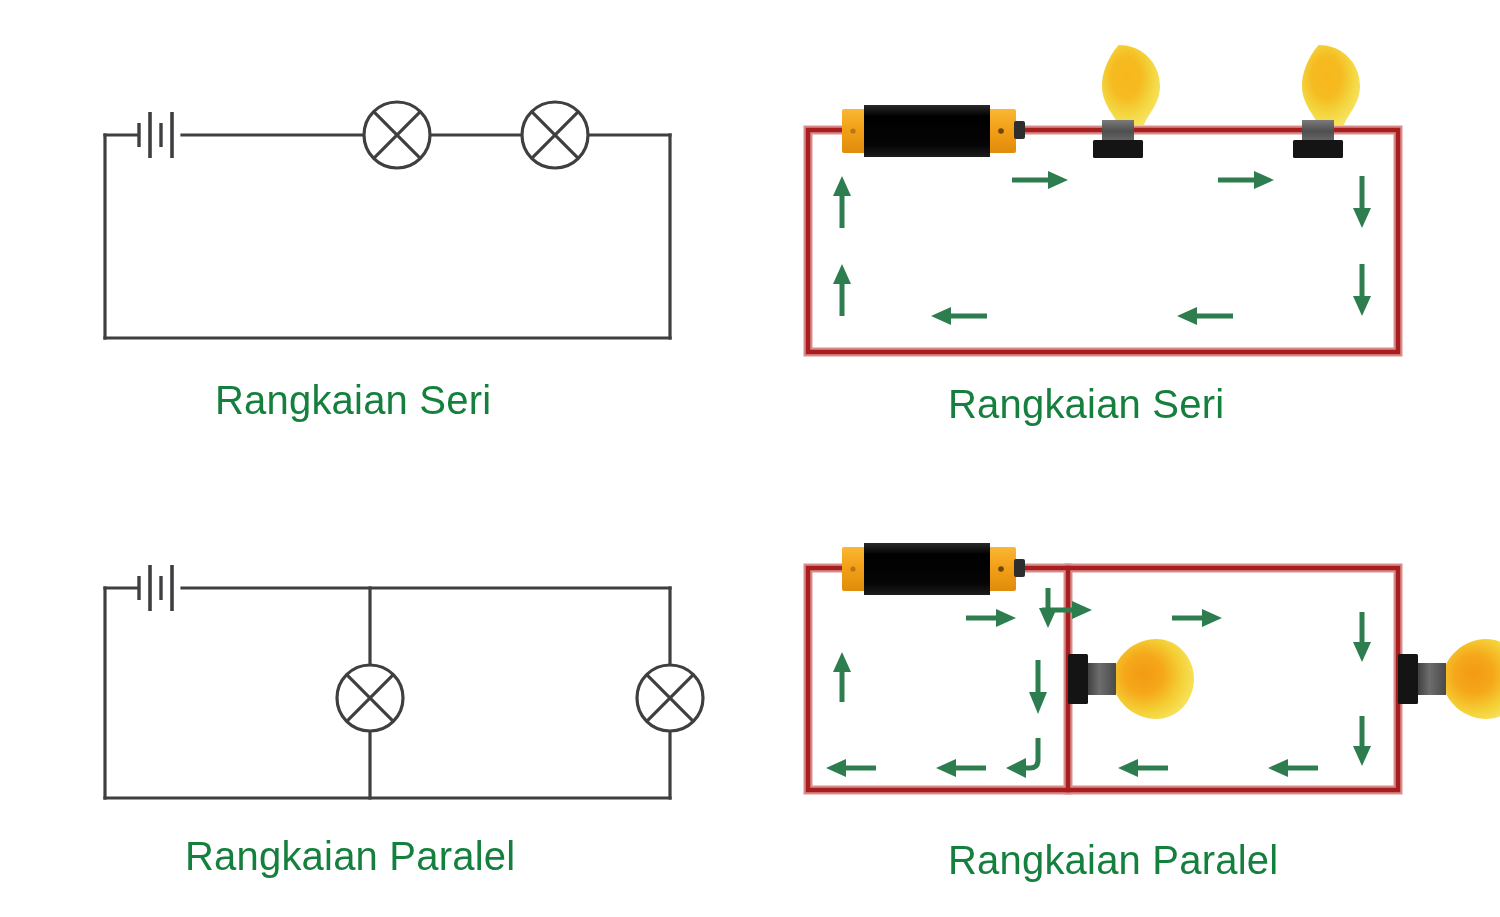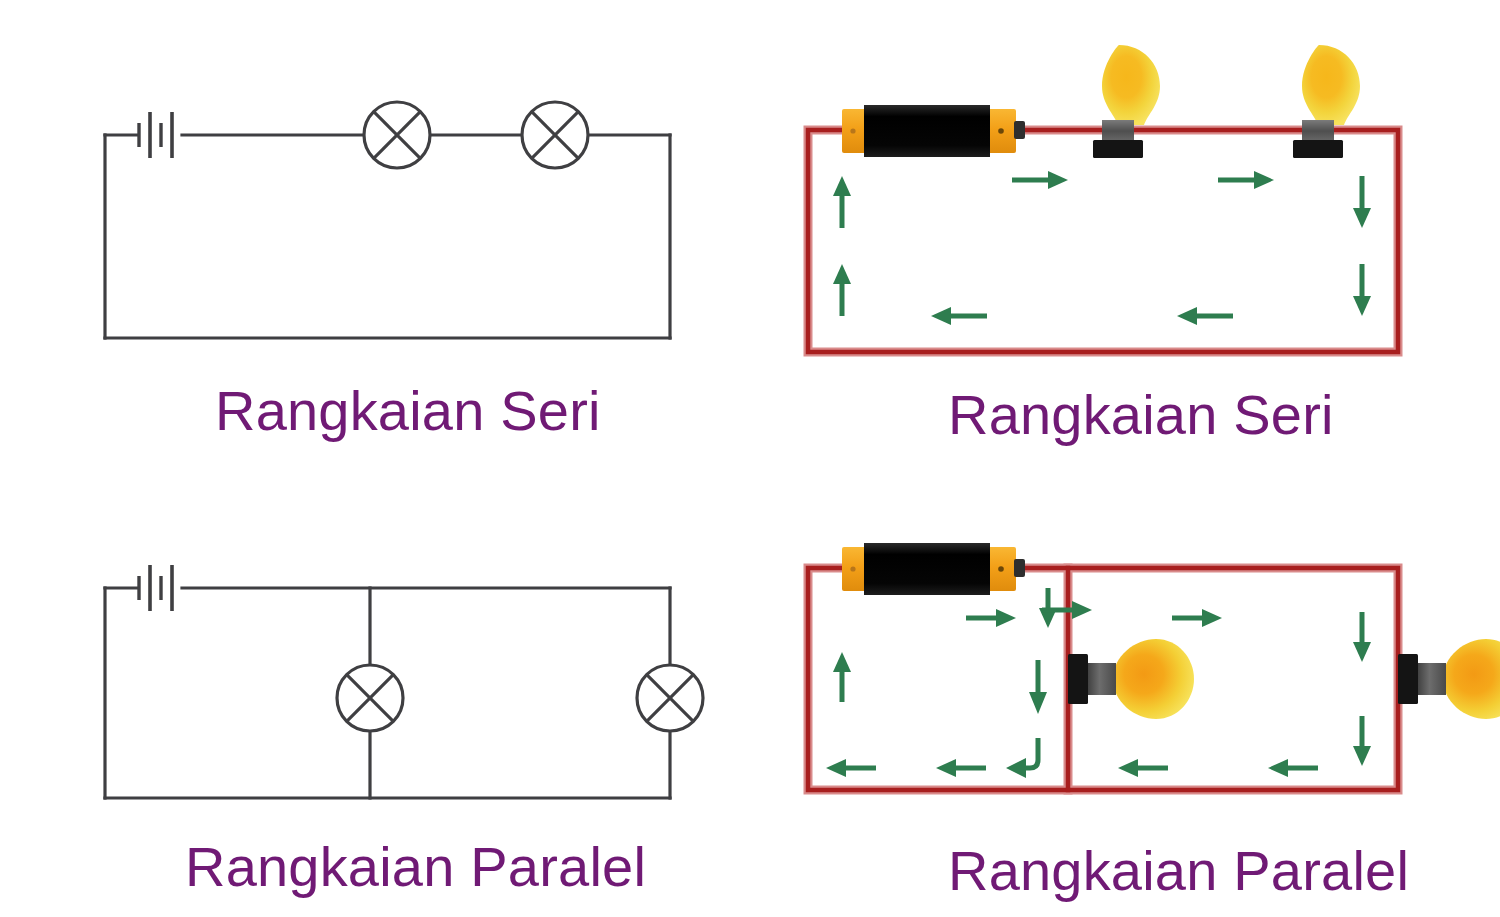--- a/index.html
+++ b/index.html
@@ -17,22 +17,22 @@
     height: 917px;
     background: #ffffff;
     overflow: hidden;
   }
   .panel {
     position: absolute;
   }
   .caption {
     position: absolute;
     font-family: "Liberation Sans", sans-serif;
-    font-size: 56px;
-    color: #701a75;
+    font-size: 40px;
+    color: #15803d;
     white-space: nowrap;
     letter-spacing: 0.2px;
   }
   
   #panel-series-schematic { left: 60px;  top: 60px;  width: 680px; height: 330px; }
   #panel-series-pictorial { left: 790px; top: 10px;  width: 680px; height: 380px; }
   #panel-parallel-schematic { left: 60px;  top: 520px; width: 680px; height: 330px; }
   #panel-parallel-pictorial { left: 790px; top: 520px; width: 700px; height: 330px; }
 
   #caption-series-schematic   { left: 215px; top: 378px; }

